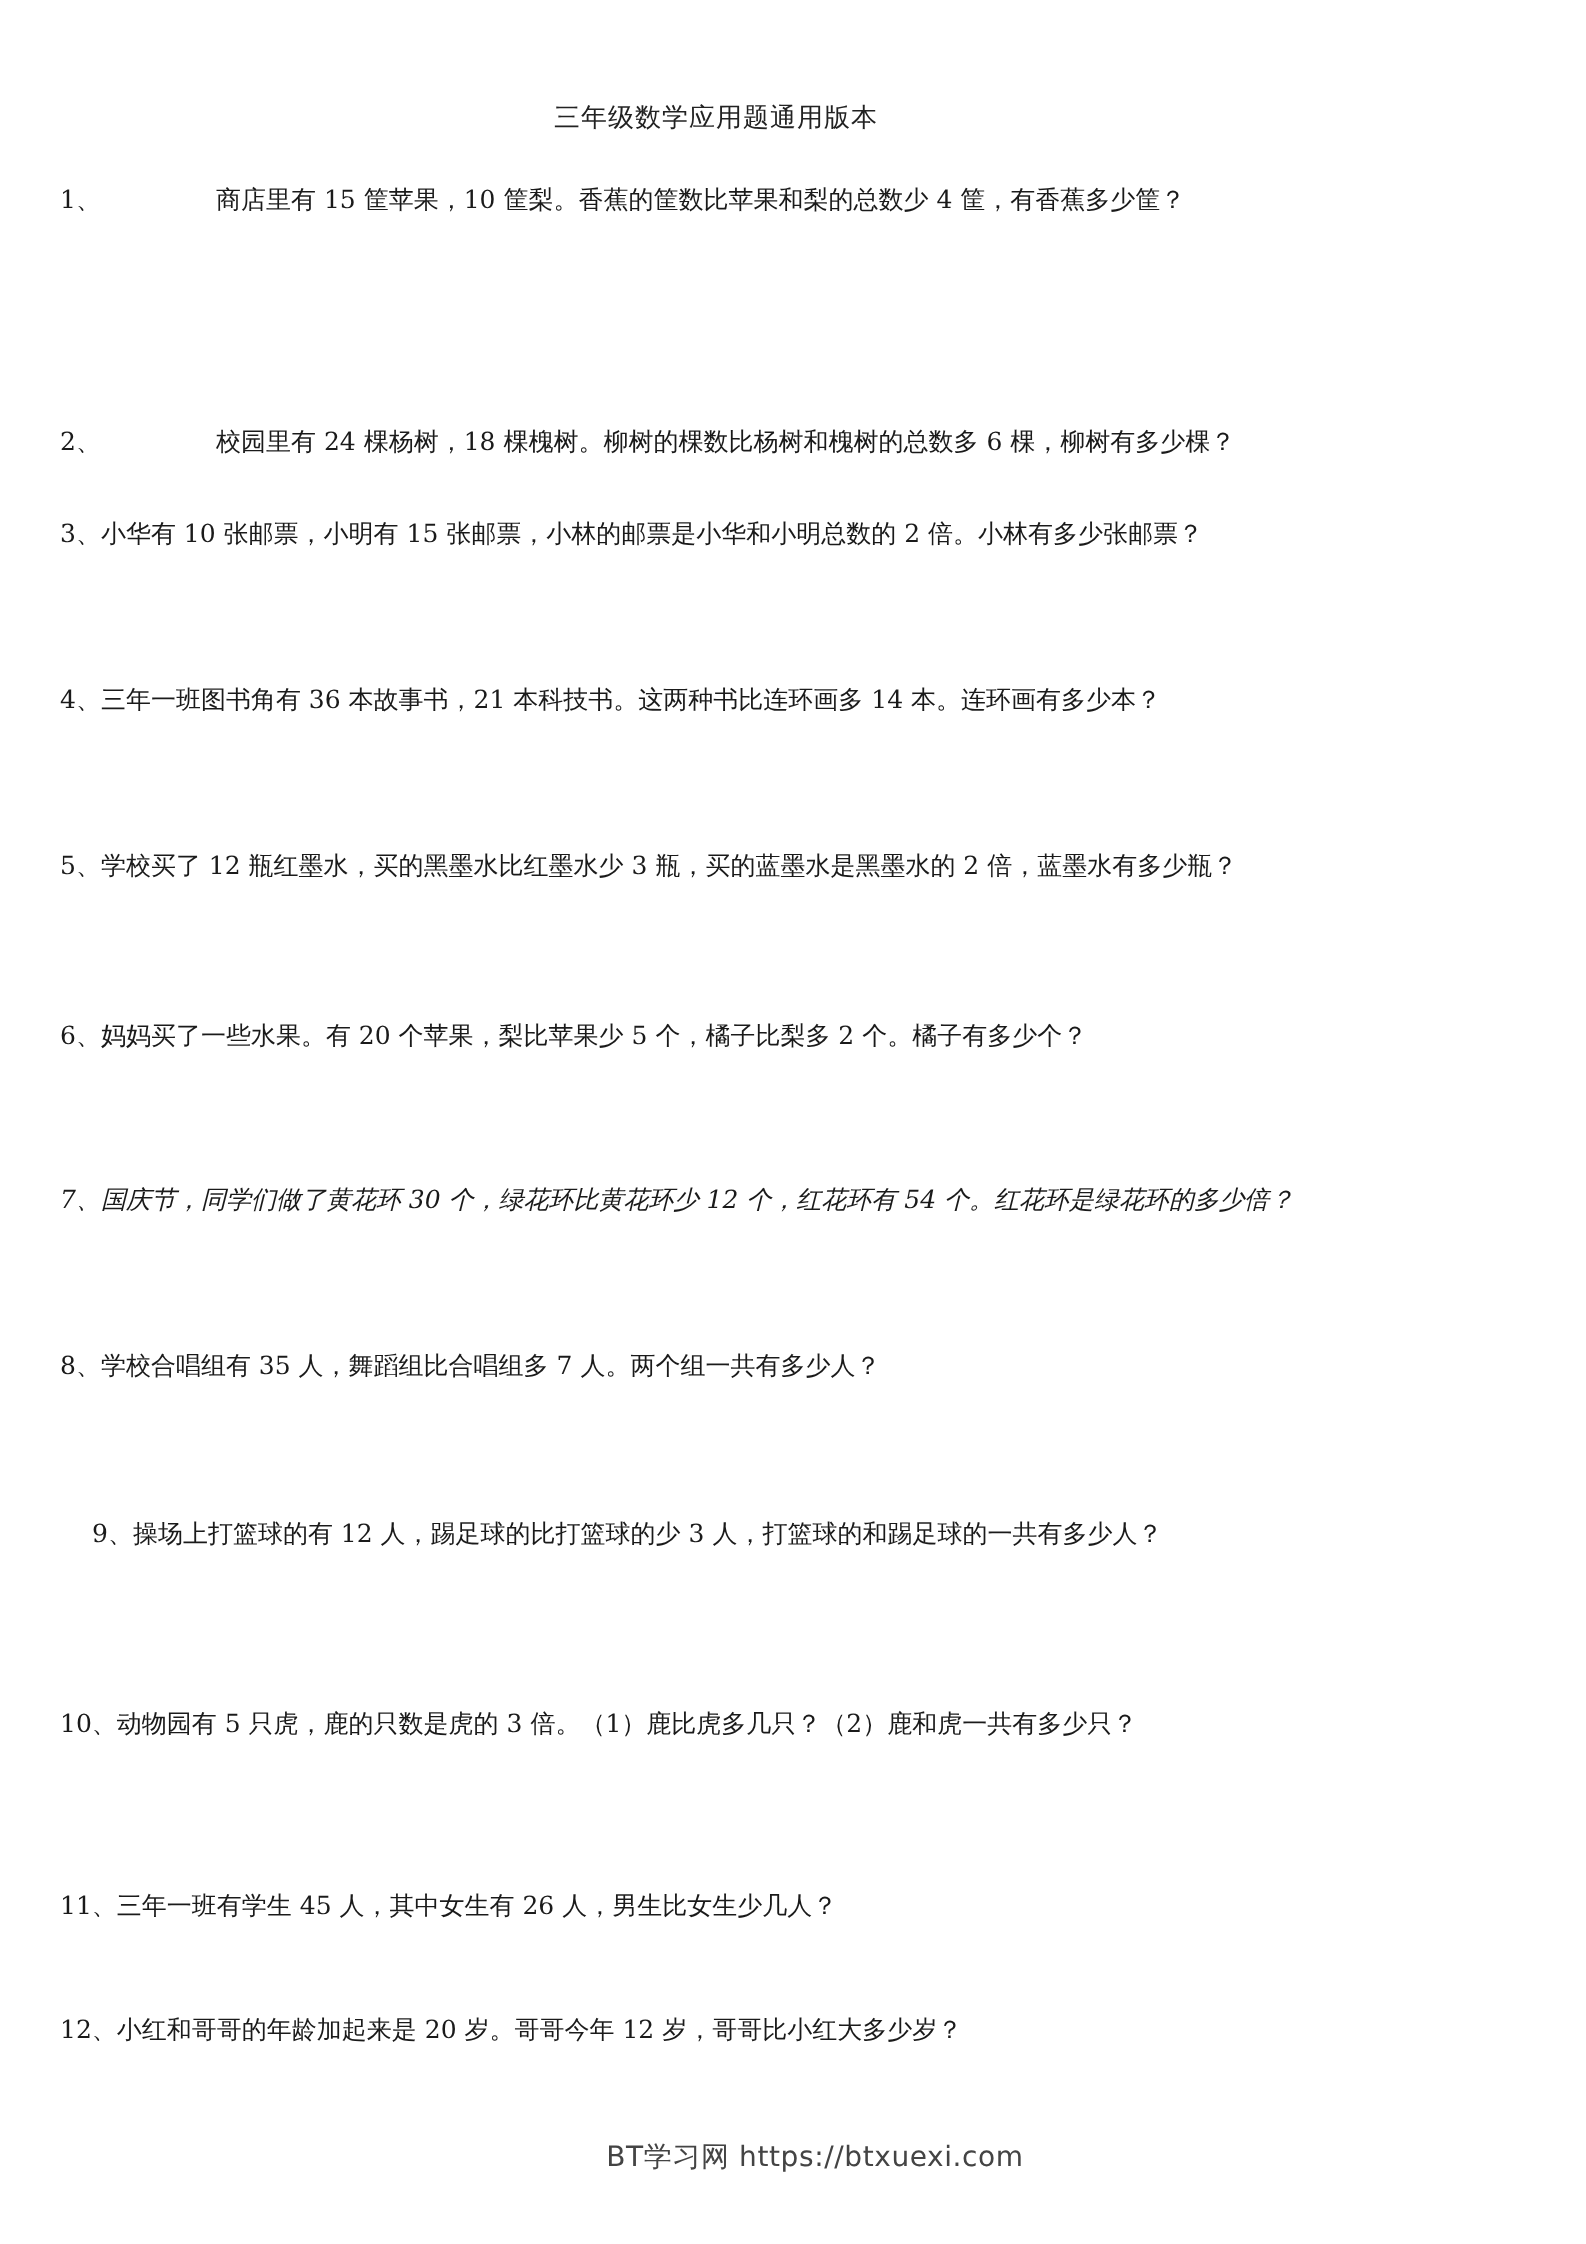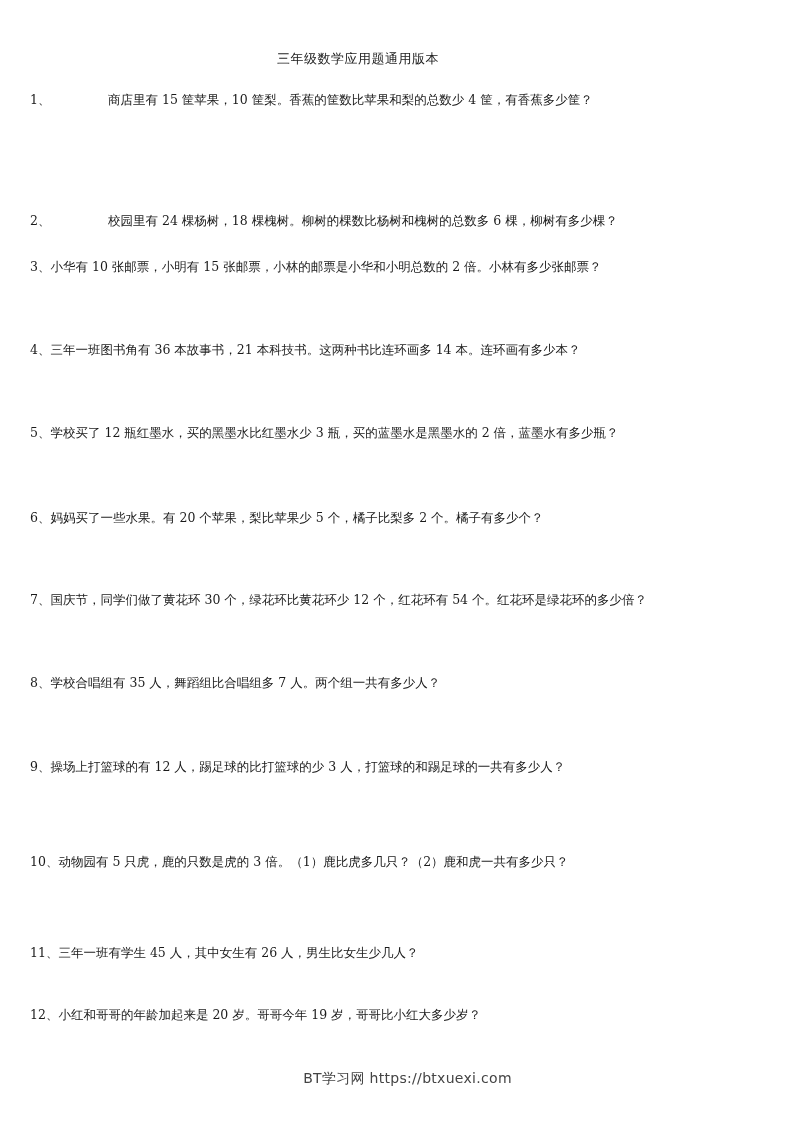--- a/index.html
+++ b/index.html
@@ -72,33 +72,33 @@
   </div>
   <div class="question" style="top:340px;">
     <span class="q-num">4、</span><span class="q-text">三年一班图书角有 36 本故事书，21 本科技书。这两种书比连环画多 14 本。连环画有多少本？</span>
   </div>
   <div class="question" style="top:423px;">
     <span class="q-num">5、</span><span class="q-text">学校买了 12 瓶红墨水，买的黑墨水比红墨水少 3 瓶，买的蓝墨水是黑墨水的 2 倍，蓝墨水有多少瓶？</span>
   </div>
   <div class="question" style="top:508px;">
     <span class="q-num">6、</span><span class="q-text">妈妈买了一些水果。有 20 个苹果，梨比苹果少 5 个，橘子比梨多 2 个。橘子有多少个？</span>
   </div>
-  <div class="question" style="top:590px;">
+  <div class="question" style="top:590px;font-style:italic;">
     <span class="q-num">7、</span><span class="q-text">国庆节，同学们做了黄花环 30 个，绿花环比黄花环少 12 个，红花环有 54 个。红花环是绿花环的多少倍？</span>
   </div>
   <div class="question" style="top:673px;">
     <span class="q-num">8、</span><span class="q-text">学校合唱组有 35 人，舞蹈组比合唱组多 7 人。两个组一共有多少人？</span>
   </div>
-  <div class="question" style="top:757px;">
+  <div class="question" style="top:757px;margin-left:16px;">
     <span class="q-num">9、</span><span class="q-text">操场上打篮球的有 12 人，踢足球的比打篮球的少 3 人，打篮球的和踢足球的一共有多少人？</span>
   </div>
   <div class="question" style="top:839px;margin-top:13px;">
     <span class="q-num">10、</span><span class="q-text">动物园有 5 只虎，鹿的只数是虎的 3 倍。（1）鹿比虎多几只？（2）鹿和虎一共有多少只？</span>
   </div>
   <div class="question" style="top:943px;">
     <span class="q-num">11、</span><span class="q-text">三年一班有学生 45 人，其中女生有 26 人，男生比女生少几人？</span>
   </div>
   <div class="question" style="top:1005px;">
-    <span class="q-num">12、</span><span class="q-text">小红和哥哥的年龄加起来是 20 岁。哥哥今年 19 岁，哥哥比小红大多少岁？</span>
+    <span class="q-num">12、</span><span class="q-text">小红和哥哥的年龄加起来是 20 岁。哥哥今年 12 岁，哥哥比小红大多少岁？</span>
   </div>
 </div>
 
 <div class="footer">BT学习网 https://btxuexi.com</div>
 
 </body></html>

